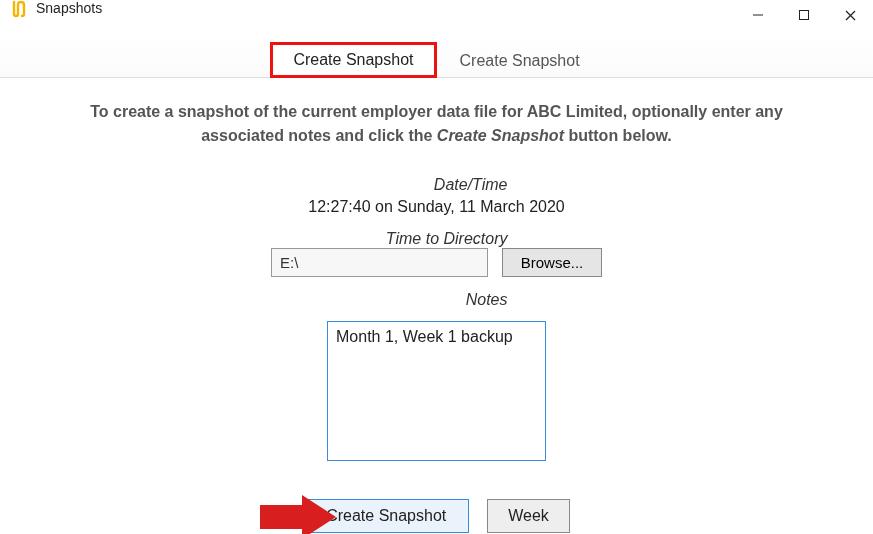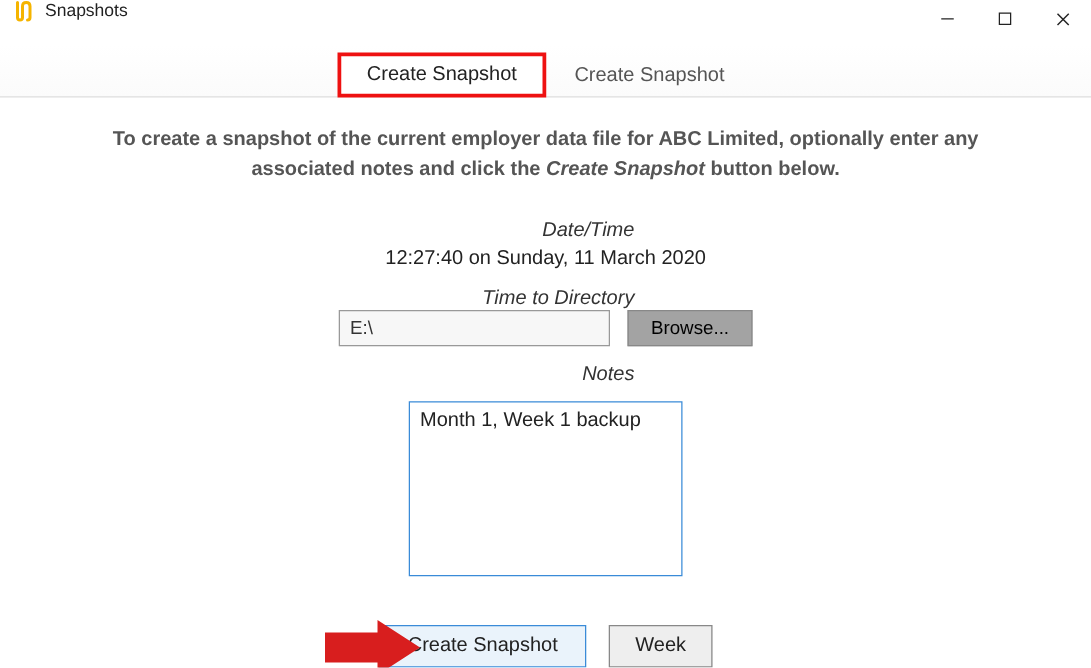--- a/index.html
+++ b/index.html
@@ -112,21 +112,21 @@
       border: 1px solid #999;
       background: #f7f7f7;
       padding: 5px 8px;
       font-size: 15px;
       font-family: inherit;
       color: #333;
     }
     .browse-btn {
       width: 100px;
       border: 1px solid #888;
-      background: #a3a3a3;
+      background: #e5e5e5;
       font-size: 15px;
       cursor: pointer;
       font-family: inherit;
     }
     .notes-input {
       width: 100%;
       height: 140px;
       border: 1px solid #3a8bd8;
       padding: 6px 8px;
       font-size: 16px;

